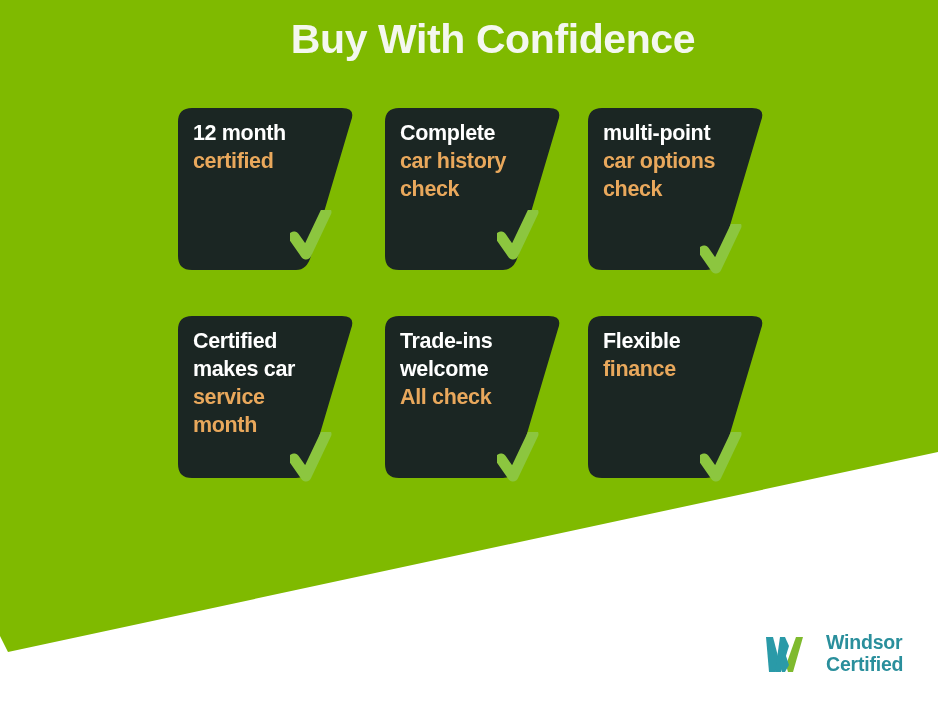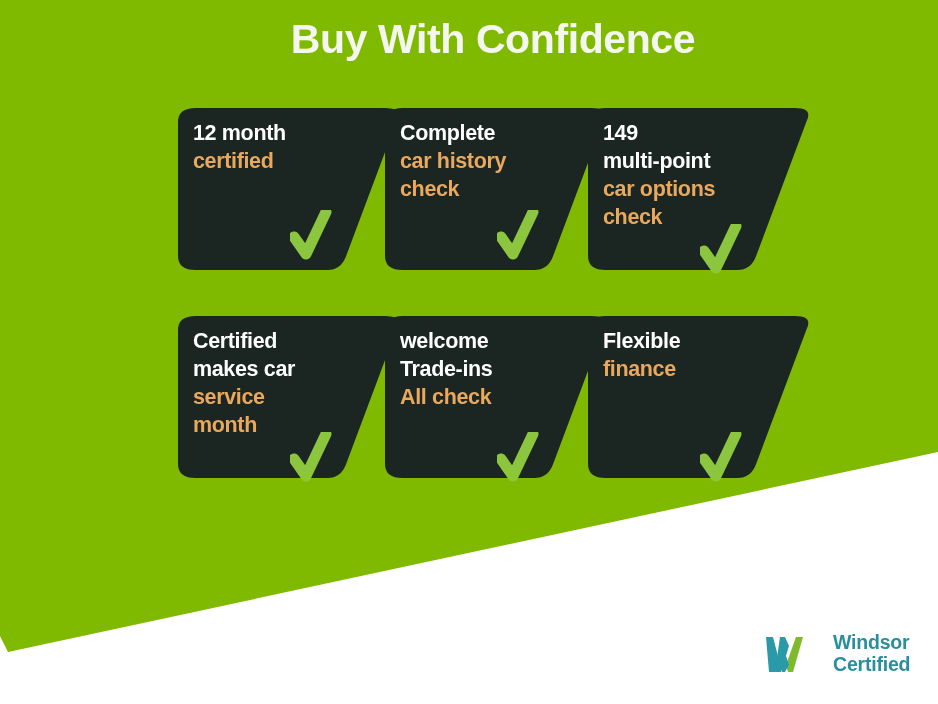--- a/index.html
+++ b/index.html
@@ -53,21 +53,20 @@
     left: 178px;
     top: 108px;
     width: 600px;
     height: 370px;
   }
 
   .card {
     position: absolute;
     width: 178px;
     height: 162px;
-    padding-left: 47px;
   }
   .card .plate {
     position: absolute;
     inset: 0;
     width: 100%;
     height: 100%;
     display: block;
   }
 
   .card-text {
@@ -103,21 +102,21 @@
 
   
   .logo {
     position: absolute;
     left: 762px;
     top: 626px;
     width: 160px;
     height: 56px;
     display: flex;
     align-items: center;
-    gap: 26px;
+    gap: 19px;
   }
   .logo-mark { width: 45px; height: 40px; flex: 0 0 auto; }
   .logo-words {
     font-size: 19.5px;
     font-weight: bold;
     line-height: 1.12;
     color: #2a8f9c;
     letter-spacing: -0.2px;
   }
   .logo-words span { display: block; }
@@ -160,21 +159,20 @@
       <svg class="tick tick-a" viewBox="0 0 42 56" aria-hidden="true">
         <path d="M4,27 L16,44 L36,2" fill="none" stroke="#8cc63f" stroke-width="11" stroke-linecap="round" stroke-linejoin="round"></path>
       </svg>
     </div>
 
     <div class="card c2">
       <svg class="plate" viewBox="0 0 178 162" preserveAspectRatio="none" aria-hidden="true">
         <path d="M14,0 L164,0 Q178,0 173,13 L133,148 Q129,162 118,162 L14,162 Q0,162 0,148 L0,14 Q0,0 14,0 Z" fill="#1b2623"></path>
       </svg>
       <div class="card-text">
-        <span class="line-white">149</span>
         <span class="line-white">multi-point</span>
         <span class="line-orange">car options</span>
         <span class="line-orange">check</span>
       </div>
       <svg class="tick tick-b" viewBox="0 0 42 56" aria-hidden="true">
         <path d="M4,27 L16,44 L36,2" fill="none" stroke="#8cc63f" stroke-width="11" stroke-linecap="round" stroke-linejoin="round"></path>
       </svg>
     </div>
 
     <div class="card c3">
@@ -190,22 +188,22 @@
       <svg class="tick tick-b" viewBox="0 0 42 56" aria-hidden="true">
         <path d="M4,27 L16,44 L36,2" fill="none" stroke="#8cc63f" stroke-width="11" stroke-linecap="round" stroke-linejoin="round"></path>
       </svg>
     </div>
 
     <div class="card c4">
       <svg class="plate" viewBox="0 0 178 162" preserveAspectRatio="none" aria-hidden="true">
         <path d="M14,0 L164,0 Q178,0 173,13 L133,148 Q129,162 118,162 L14,162 Q0,162 0,148 L0,14 Q0,0 14,0 Z" fill="#1b2623"></path>
       </svg>
       <div class="card-text">
+        <span class="line-white">Trade-ins</span>
         <span class="line-white">welcome</span>
-        <span class="line-white">Trade-ins</span>
         <span class="line-orange">All check</span>
       </div>
       <svg class="tick tick-b" viewBox="0 0 42 56" aria-hidden="true">
         <path d="M4,27 L16,44 L36,2" fill="none" stroke="#8cc63f" stroke-width="11" stroke-linecap="round" stroke-linejoin="round"></path>
       </svg>
     </div>
 
     <div class="card c5">
       <svg class="plate" viewBox="0 0 178 162" preserveAspectRatio="none" aria-hidden="true">
         <path d="M14,0 L164,0 Q178,0 173,13 L133,148 Q129,162 118,162 L14,162 Q0,162 0,148 L0,14 Q0,0 14,0 Z" fill="#1b2623"></path>

